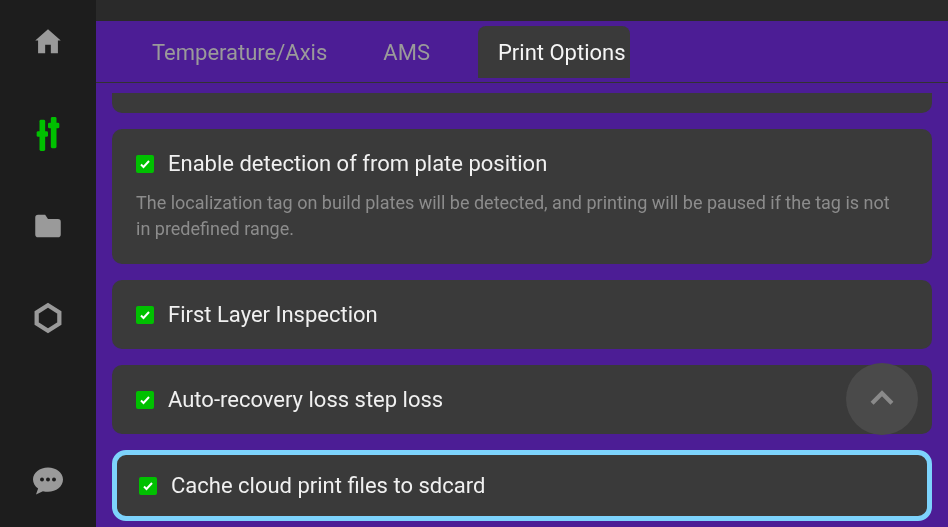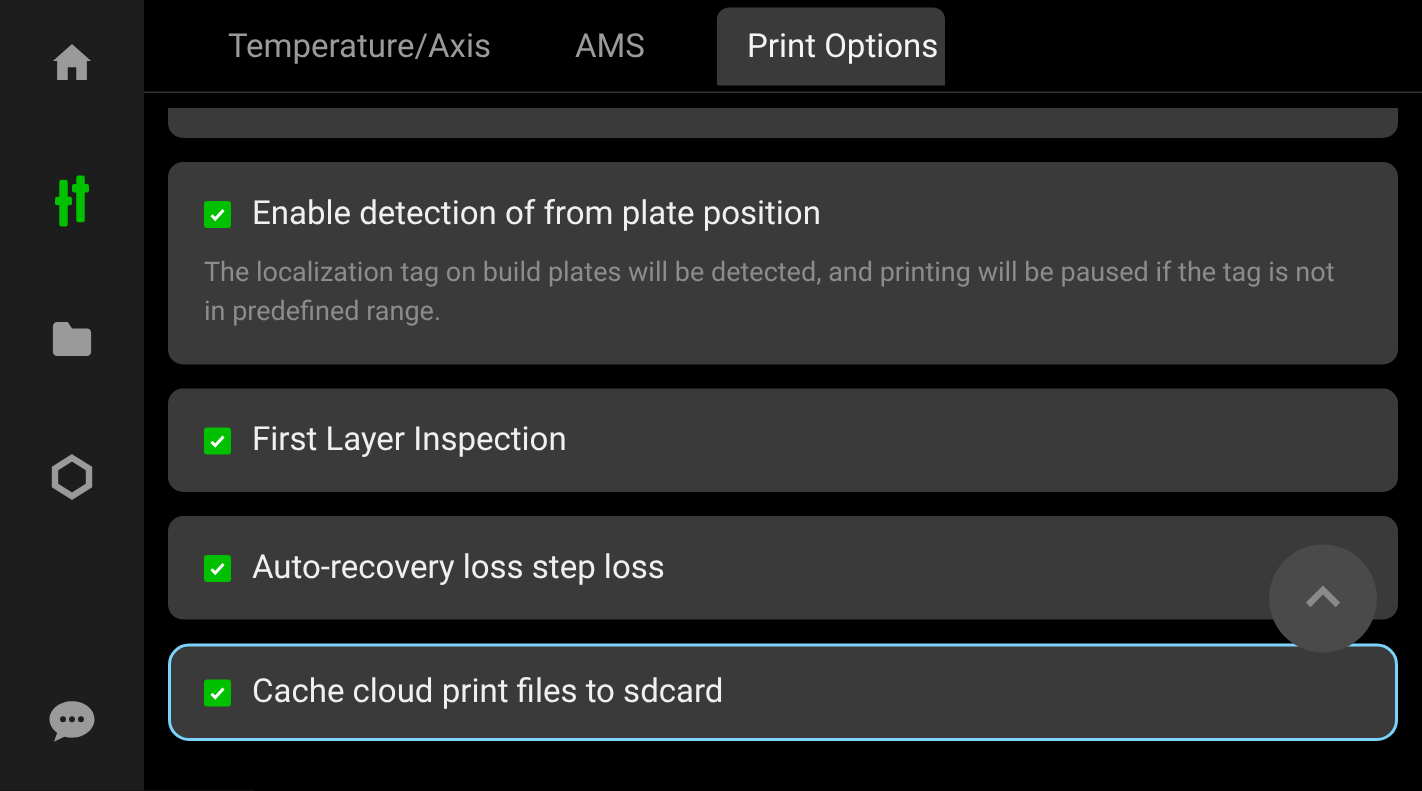--- a/index.html
+++ b/index.html
@@ -23,24 +23,25 @@
     width: 36px;
     height: 36px;
     display: flex;
     align-items: center;
     justify-content: center;
     cursor: pointer;
   }
   .icon-svg { display: block; }
   .main {
     flex: 1;
-    background: #000000;
+    background: #4c1d95;
     display: flex;
     flex-direction: column;
     position: relative;
+    margin-top: 21px;
   }
   .tabs {
     display: flex;
     align-items: center;
     gap: 40px;
     padding: 0 0 0 48px;
     height: 62px;
     border-bottom: 1px solid #323232;
   }
   .tab {
@@ -99,21 +100,21 @@
     color: #f0f0f0;
   }
   .option-desc {
     font-size: 18px;
     color: #8c8c8c;
     margin-top: 14px;
     line-height: 1.45;
     padding-left: 0;
   }
   .highlighted {
-    border: 2px solid #7dd3fc;
+    border: 5px solid #7dd3fc;
     border-radius: 14px;
     margin-bottom: 0;
     padding: 18px 22px;
   }
   .scroll-top {
     position: absolute;
     right: 30px;
     bottom: 92px;
     width: 72px;
     height: 72px;

